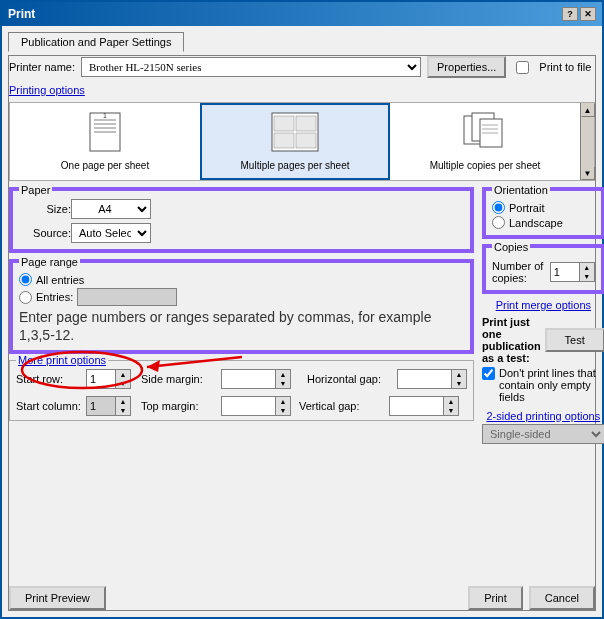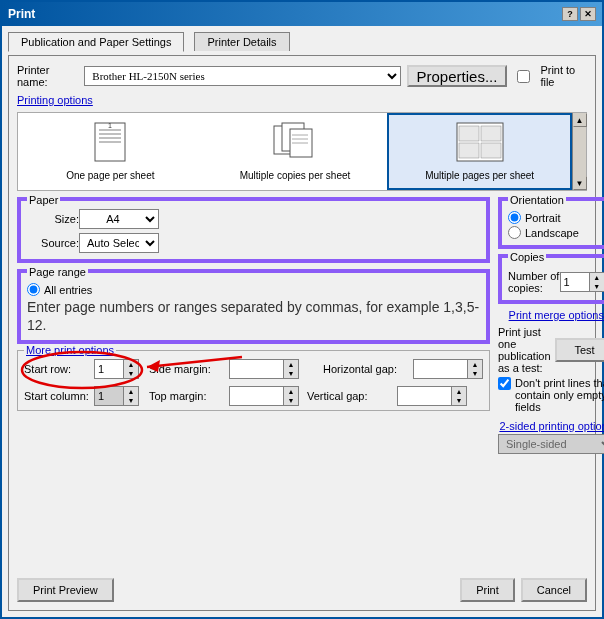--- a/index.html
+++ b/index.html
@@ -74,21 +74,20 @@
     .tab.active {
       background: #f0f0f0;
       border-bottom: 1px solid #f0f0f0;
       z-index: 1;
       margin-bottom: -1px;
     }
 
     .tab-content {
       border: 1px solid #808080;
       background: #f0f0f0;
-      padding: 8px;
       flex: 1;
       display: flex;
       flex-direction: column;
       gap: 6px;
     }
 
     .row {
       display: flex;
       align-items: center;
       gap: 6px;
@@ -121,21 +120,21 @@
       width: 340px;
       font-family: Liberation Serif, serif;
     }
 
     .properties-btn {
       height: 22px;
       padding: 1px 8px;
       background: #e0e0e0;
       border: 2px outset #d0d0d0;
       cursor: pointer;
-      font-size: 15px;
+      font-size: 11px;
     }
 
     .scrollbar-v {
       width: 14px;
       background: #d4d0c8;
       border-left: 1px solid #808080;
       display: flex;
       flex-direction: column;
       align-items: center;
     }
@@ -362,23 +361,20 @@
       <div class="title-btn">✕</div>
     </div>
   </div>
 
   <div class="dialog-body">
 
     <div class="tabs">
       <div class="tab active">
         <span>Publication and Paper Settings</span>
       </div>
-      <div class="tab">
-        <span>Printer Details</span>
-      </div>
     </div>
 
     <div class="tab-content">
 
       <div class="row">
         <label>Printer name:</label>
         <select class="printer-name-select">
           <option>Brother HL-2150N series</option>
         </select>
         <button class="properties-btn">Properties...</button>
@@ -398,43 +394,43 @@
           <svg width="50" height="45">
             <rect x="10" y="2" width="30" height="38" fill="white" stroke="#555" stroke-width="1"></rect>
             <line x1="14" y1="9" x2="36" y2="9" stroke="#aaa" stroke-width="1.5"></line>
             <line x1="14" y1="13" x2="36" y2="13" stroke="#aaa" stroke-width="1.5"></line>
             <line x1="14" y1="17" x2="36" y2="17" stroke="#aaa" stroke-width="1.5"></line>
             <line x1="14" y1="21" x2="36" y2="21" stroke="#aaa" stroke-width="1.5"></line>
             <text x="25" y="7" font-size="7" text-anchor="middle" fill="#333">1</text>
           </svg>
           <span class="icon-label">One page per sheet</span>
         </div>
+        <div class="print-icon-item selected">
+
+          <svg width="50" height="45">
+            <rect x="2" y="2" width="46" height="38" fill="white" stroke="#555" stroke-width="1"></rect>
+            <rect x="4" y="5" width="20" height="15" fill="#e8e8e8" stroke="#888" stroke-width="0.5"></rect>
+            <rect x="26" y="5" width="20" height="15" fill="#e8e8e8" stroke="#888" stroke-width="0.5"></rect>
+            <rect x="4" y="22" width="20" height="15" fill="#e8e8e8" stroke="#888" stroke-width="0.5"></rect>
+            <rect x="26" y="22" width="20" height="15" fill="#e8e8e8" stroke="#888" stroke-width="0.5"></rect>
+          </svg>
+          <span class="icon-label">Multiple pages per sheet</span>
+        </div>
         <div class="print-icon-item">
 
           <svg width="50" height="45">
             <rect x="4" y="5" width="22" height="28" fill="white" stroke="#555" stroke-width="1"></rect>
             <rect x="12" y="2" width="22" height="28" fill="white" stroke="#555" stroke-width="1"></rect>
             <rect x="20" y="8" width="22" height="28" fill="white" stroke="#555" stroke-width="1"></rect>
             <line x1="22" y1="14" x2="38" y2="14" stroke="#aaa" stroke-width="1"></line>
             <line x1="22" y1="18" x2="38" y2="18" stroke="#aaa" stroke-width="1"></line>
             <line x1="22" y1="22" x2="38" y2="22" stroke="#aaa" stroke-width="1"></line>
           </svg>
           <span class="icon-label">Multiple copies per sheet</span>
         </div>
-        <div class="print-icon-item selected">
-
-          <svg width="50" height="45">
-            <rect x="2" y="2" width="46" height="38" fill="white" stroke="#555" stroke-width="1"></rect>
-            <rect x="4" y="5" width="20" height="15" fill="#e8e8e8" stroke="#888" stroke-width="0.5"></rect>
-            <rect x="26" y="5" width="20" height="15" fill="#e8e8e8" stroke="#888" stroke-width="0.5"></rect>
-            <rect x="4" y="22" width="20" height="15" fill="#e8e8e8" stroke="#888" stroke-width="0.5"></rect>
-            <rect x="26" y="22" width="20" height="15" fill="#e8e8e8" stroke="#888" stroke-width="0.5"></rect>
-          </svg>
-          <span class="icon-label">Multiple pages per sheet</span>
-        </div>
         <div class="scrollbar-v">
           <div class="scroll-arrow">▲</div>
           <div style="flex:1;background:#d4d0c8;"></div>
           <div class="scroll-arrow">▼</div>
         </div>
       </div>
 
       <div class="main-content">
 
         <div class="left-panel">
@@ -454,20 +450,25 @@
               </select>
             </div>
           </div>
 
           <div class="section-group" style="padding-top:8px;">
             <span class="section-label">Page range</span>
             <div class="radio-row">
               <input type="radio" name="page_range" checked="" style="">
               <label>All entries</label>
             </div>
+            <div class="radio-row">
+              <input type="radio" name="page_range" style="">
+              <label>Entries:</label>
+              <input type="text" class="entries-input" style="background: rgb(208, 208, 208); width: 100px; height: 18px;">
+            </div>
             <div class="help-text">Enter page numbers or ranges separated by commas, for example 1,3,5-12.</div>
           </div>
 
           <div class="more-print-section">
             <span class="more-label label-blue">More print options</span>
             <div class="form-row">
               <label style="width:70px;">Start row:</label>
               <div class="spinner-input">
                 <input type="text" style="width: 30px;" value="1">
                 <div class="spin-btns">
@@ -476,21 +477,21 @@
                 </div>
               </div>
               <label style="width:80px;margin-left:10px;">Side margin:</label>
               <div class="spinner-input">
                 <input type="text" style="width: 55px;">
                 <div class="spin-btns">
                   <button class="spin-btn">▲</button>
                   <button class="spin-btn">▼</button>
                 </div>
               </div>
-              <label style="width:90px;margin-left:24px;">Horizontal gap:</label>
+              <label style="width:90px;margin-left:16px;">Horizontal gap:</label>
               <div class="spinner-input">
                 <input type="text" style="width: 55px;">
                 <div class="spin-btns">
                   <button class="spin-btn">▲</button>
                   <button class="spin-btn">▼</button>
                 </div>
               </div>
             </div>
             <div class="form-row">
               <label style="width:70px;">Start column:</label>
@@ -545,21 +546,21 @@
                   <button class="spin-btn">▲</button>
                   <button class="spin-btn">▼</button>
                 </div>
               </div>
             </div>
           </div>
 
           <div class="print-merge-section">
             <span class="label-blue">Print merge options</span>
             <div style="display:flex;align-items:center;gap:4px;margin-top:2px;">
-              <label style="flex:1;">Print just one publication as a test:</label>
+              <label style="flex:1;font-weight:bold;">Print just one publication as a test:</label>
               <button class="test-btn">Test</button>
             </div>
             <div class="checkbox-row">
               <input type="checkbox" checked="" style="">
               <label>Don't print lines that contain only empty fields</label>
             </div>
           </div>
 
           <div class="two-sided-section">
             <span class="label-blue">2-sided printing options</span>

